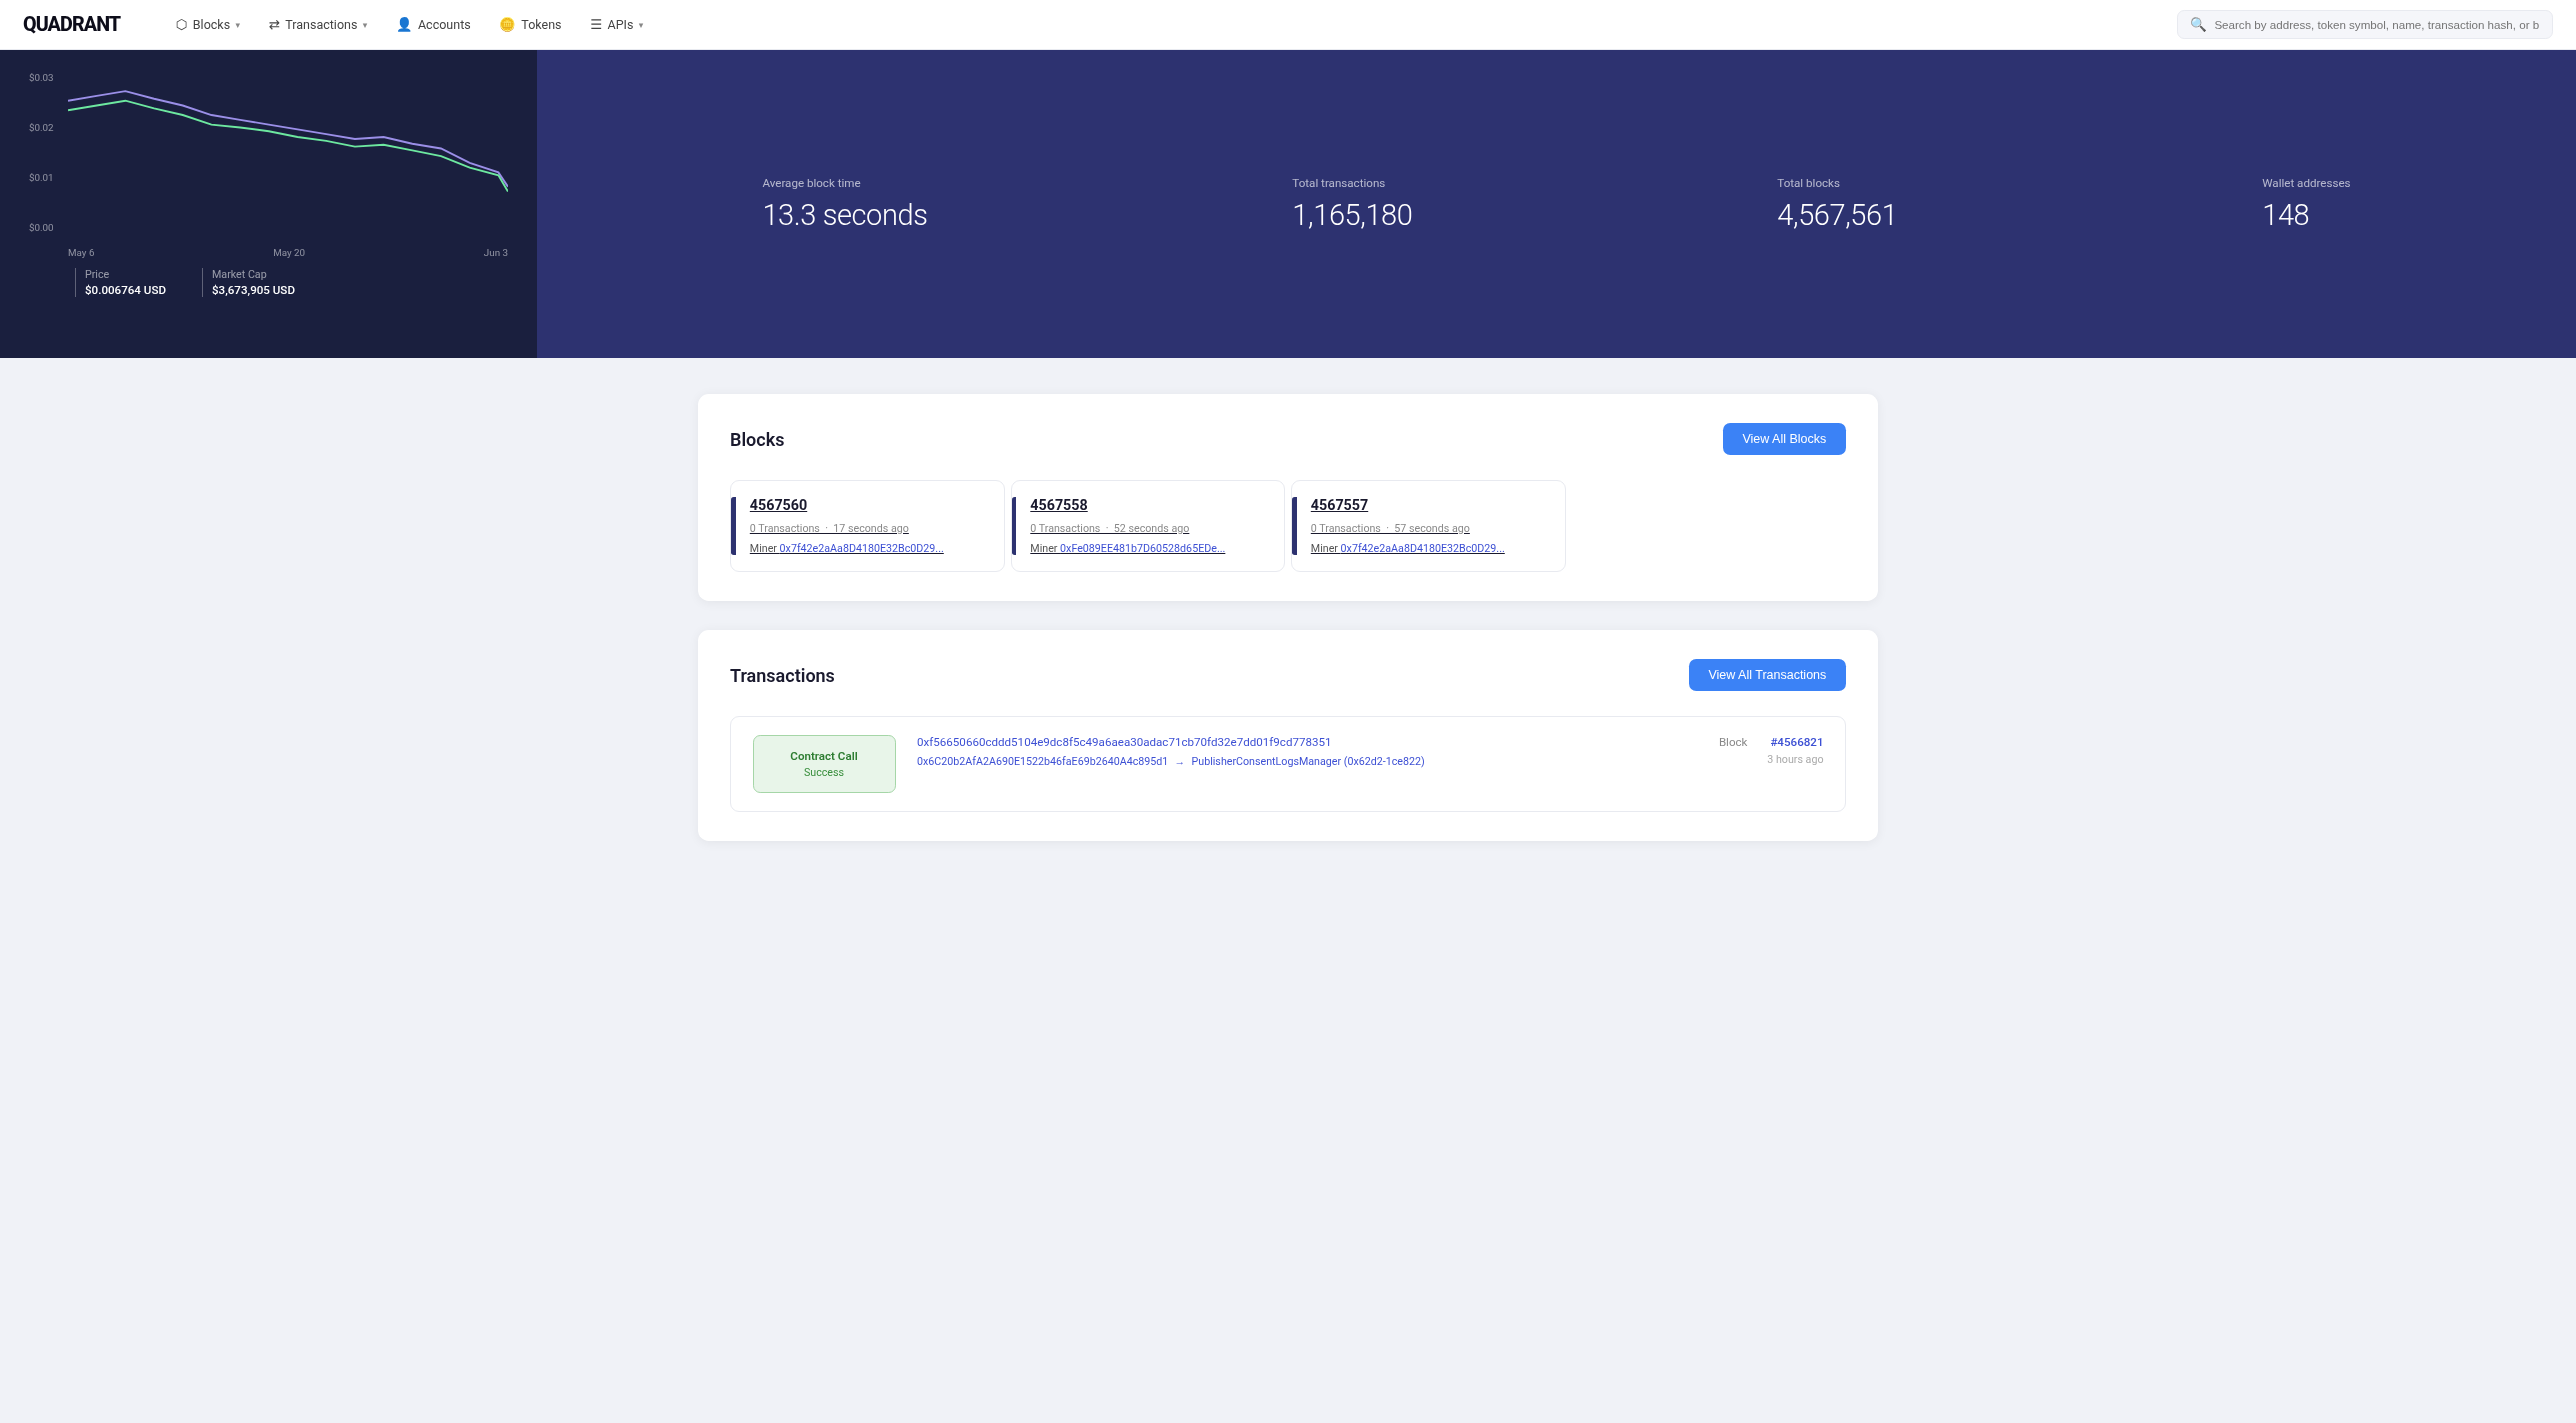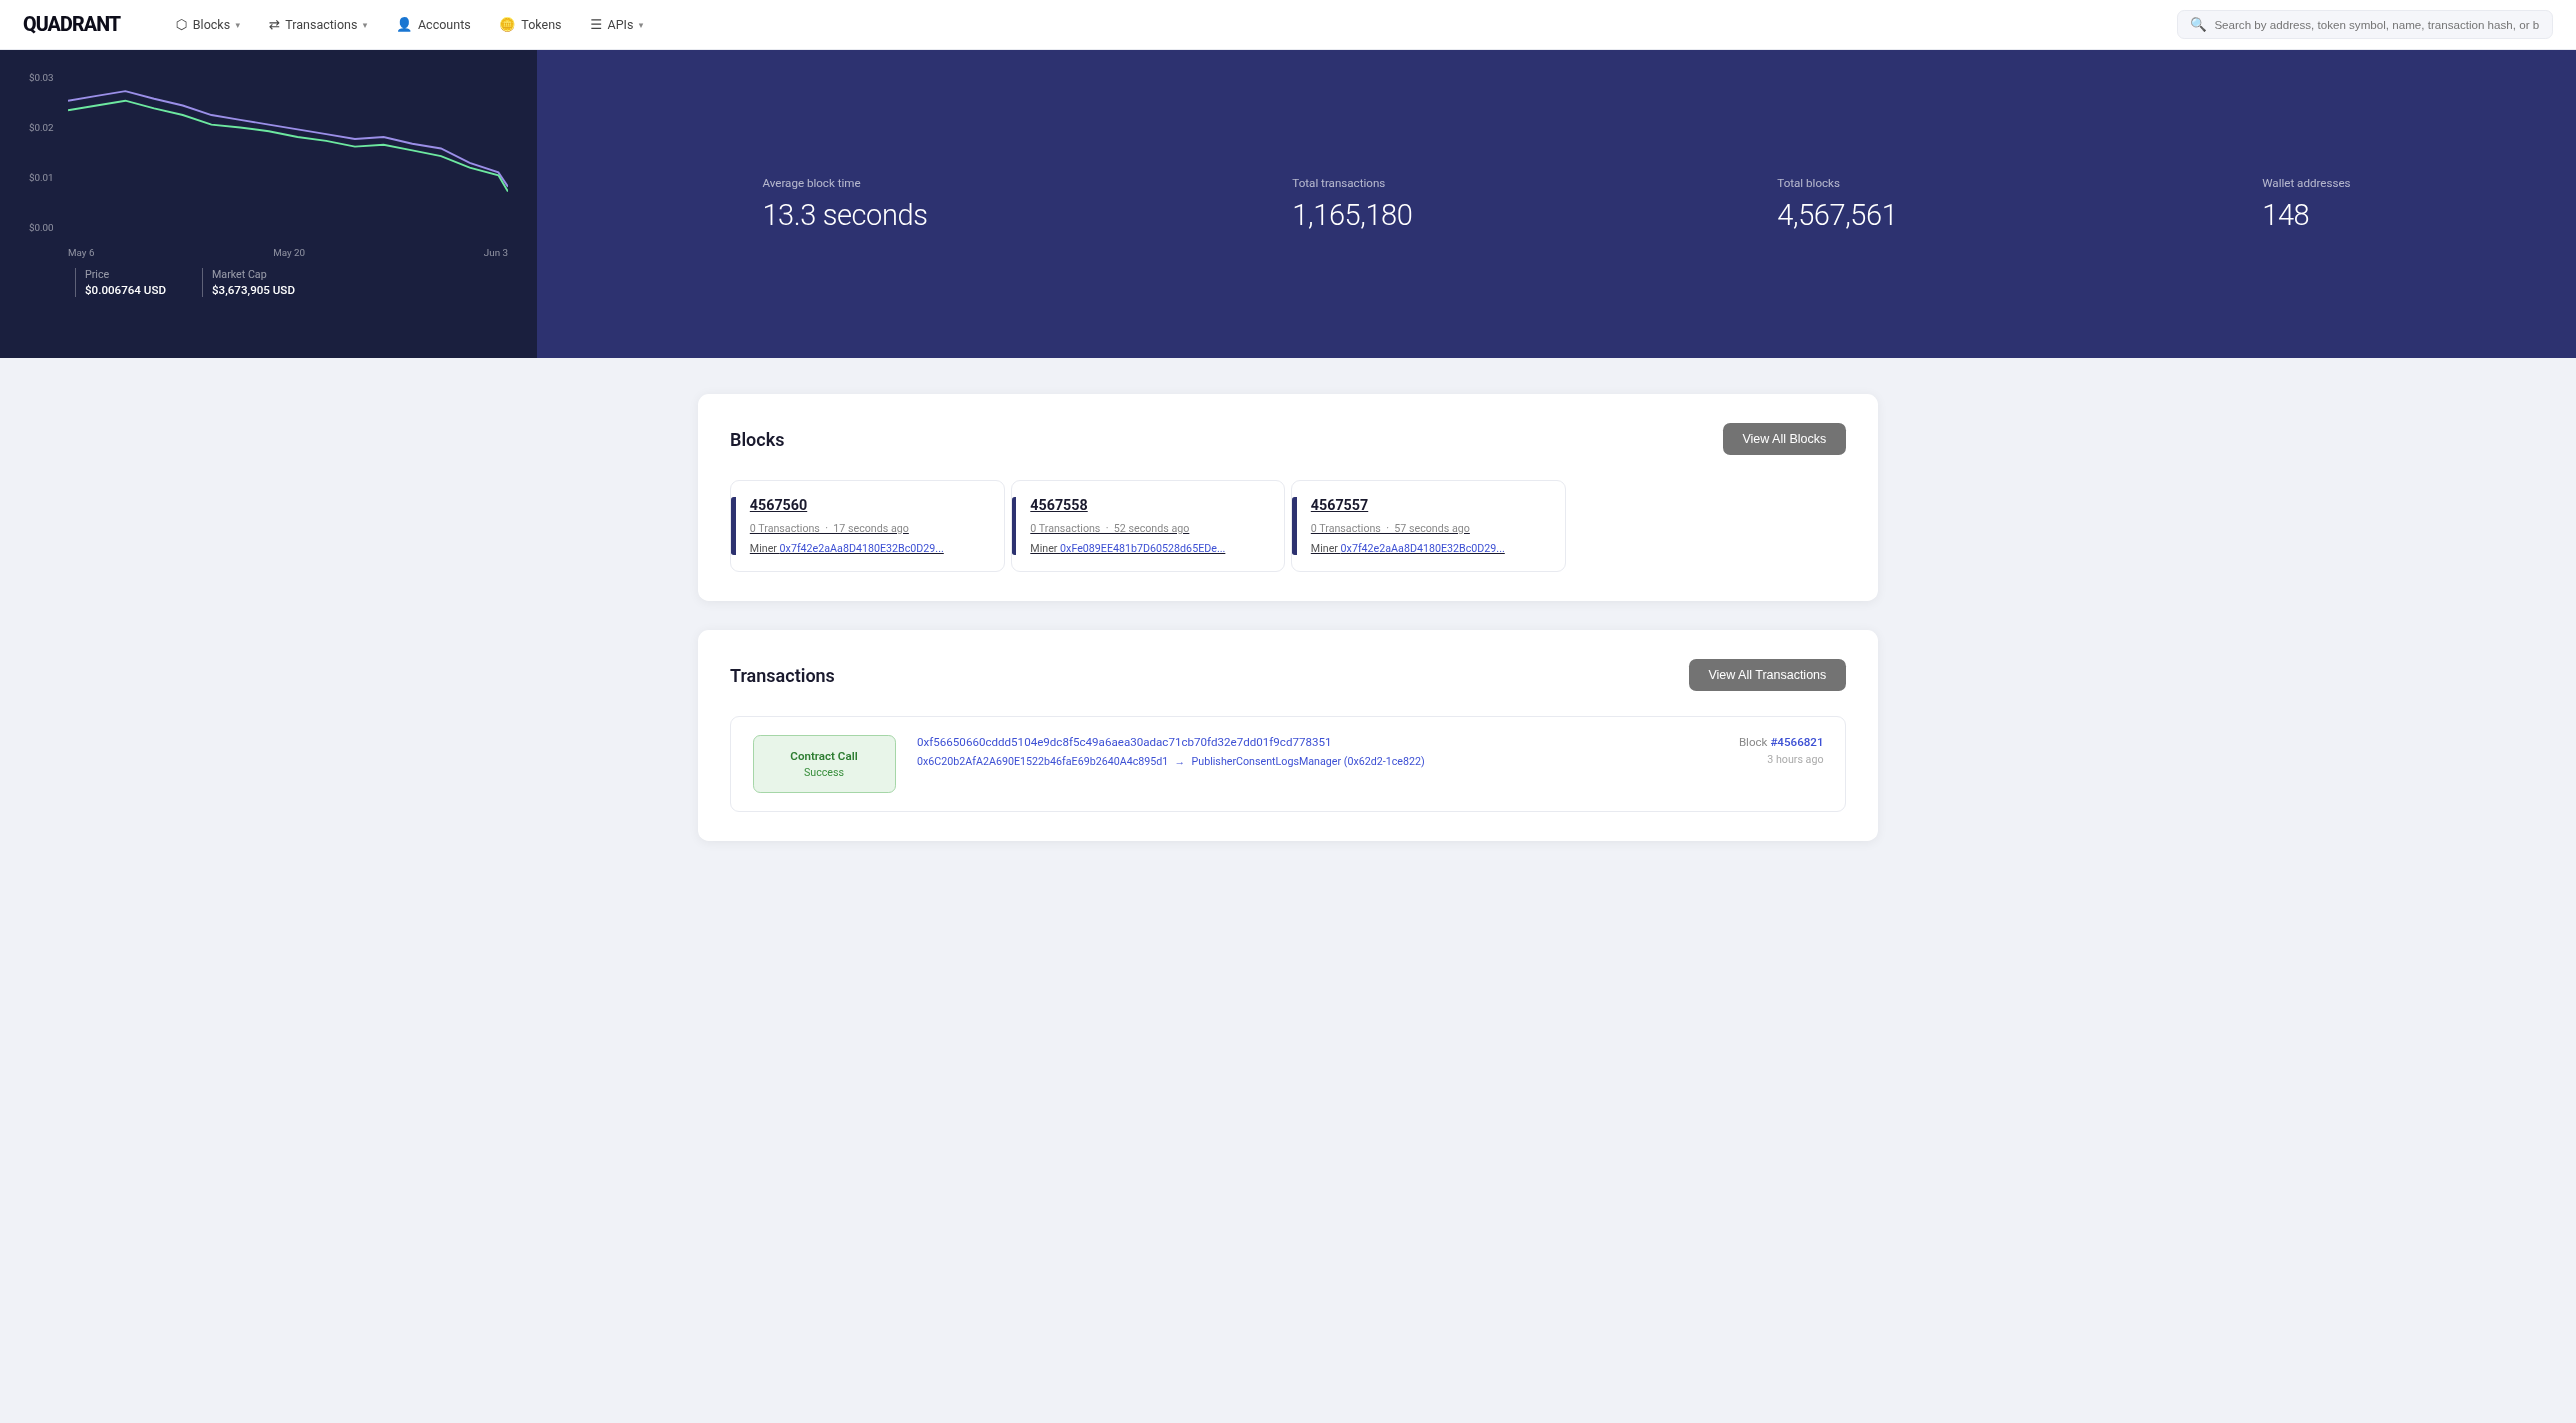--- a/index.html
+++ b/index.html
@@ -180,21 +180,21 @@
       align-items: center;
       justify-content: space-between;
       margin-bottom: 25px;
     }
     .section-title {
       font-size: 18px;
       font-weight: 600;
       color: #1a1a2e;
     }
     .view-all-btn {
-      background: #737373;
+      background: #3b82f6;
       color: #fff;
       border: none;
       border-radius: 7.2px;
       padding: 9px 19.7px;
       font-size: 12.5px;
       font-weight: 500;
       cursor: pointer;
       white-space: nowrap;
     }
 
@@ -281,21 +281,21 @@
       color: #555;
     }
     .tx-address span { color: #3d50d4; cursor: pointer; }
     .tx-arrow { color: #888; margin: 0 3.6px; }
     .tx-block {
       font-size: 11.6px;
       color: #888;
       text-align: right;
       white-space: nowrap;
     }
-    .tx-block .block-ref { color: #3d50d4; font-weight: 500; }
+    .tx-block .block-ref { color: #3d50d4; font-weight: 500; margin-left: 20px; }
     .tx-time { font-size: 10.7px; color: #aaa; margin-top: 3.6px; }
   </style>
 </head>
 <body>
 
 <nav class="navbar">
   <div class="logo">QUADRANT</div>
   <div class="nav-links">
 
     <div class="nav-item">

